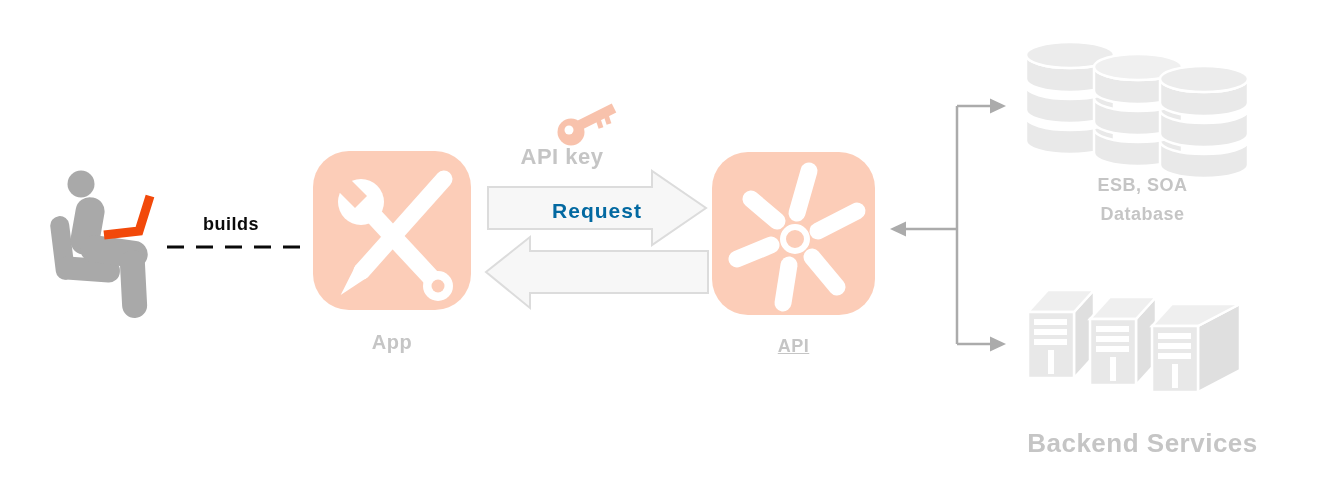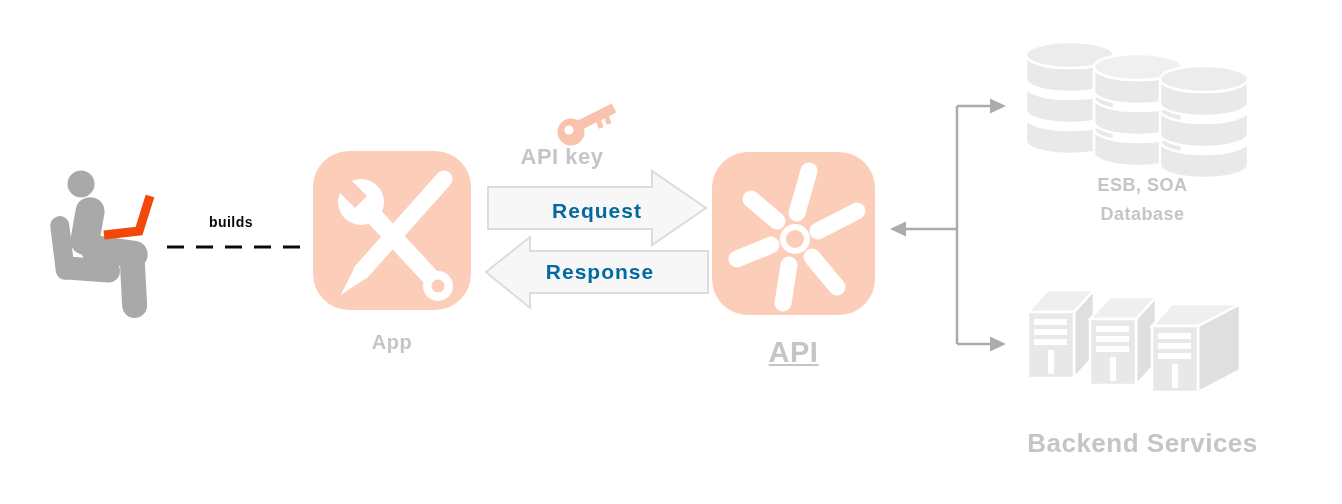--- a/index.html
+++ b/index.html
@@ -126,31 +126,30 @@
         <rect x="1152" y="326" width="46" height="66" fill="#E8E8E8" stroke="#fff" stroke-width="2.5"></rect>
         <rect x="1158" y="333" width="33" height="6" fill="#fff"></rect>
         <rect x="1158" y="343" width="33" height="6" fill="#fff"></rect>
         <rect x="1158" y="353" width="33" height="6" fill="#fff"></rect>
         <rect x="1172" y="364" width="6" height="24" fill="#fff"></rect>
       </g>
     </g>
   </svg>
 
 
-  <div class="lbl black" style="left:181px; top:214px; width:100px; font-size:14px;">builds</div>
+  <div class="lbl black" style="left:181px; top:214px; width:100px; font-size:18px;">builds</div>
 
   <div class="lbl muted" style="left:313px; top:331px; width:158px; font-size:20px;">App</div>
 
   <div class="lbl muted" style="left:490px; top:144px; width:144px; font-size:22px;">API key</div>
 
   <div class="lbl arrowtxt" style="left:499px; top:199px; width:196px; font-size:21px;">Request</div>
 
-  <div class="lbl arrowtxt" style="left:502px; top:260px; width:196px; font-size:21px;">Response</div>
 
-  <div class="lbl muted" style="left:712px; top:336px; width:163px; font-size:29px;text-decoration:underline;">API</div>
+  <div class="lbl muted" style="left:712px; top:336px; width:163px; font-size:18px;text-decoration:underline;">API</div>
 
   <div class="lbl muted" style="left:1035px; top:171px; width:215px; font-size:18px; line-height:29px;">
     <div>ESB, SOA</div>
     <div>Database</div>
   </div>
 
   <div class="lbl muted" style="left:1010px; top:428px; width:265px; font-size:26px;">Backend Services</div>
 
 </div>
 

